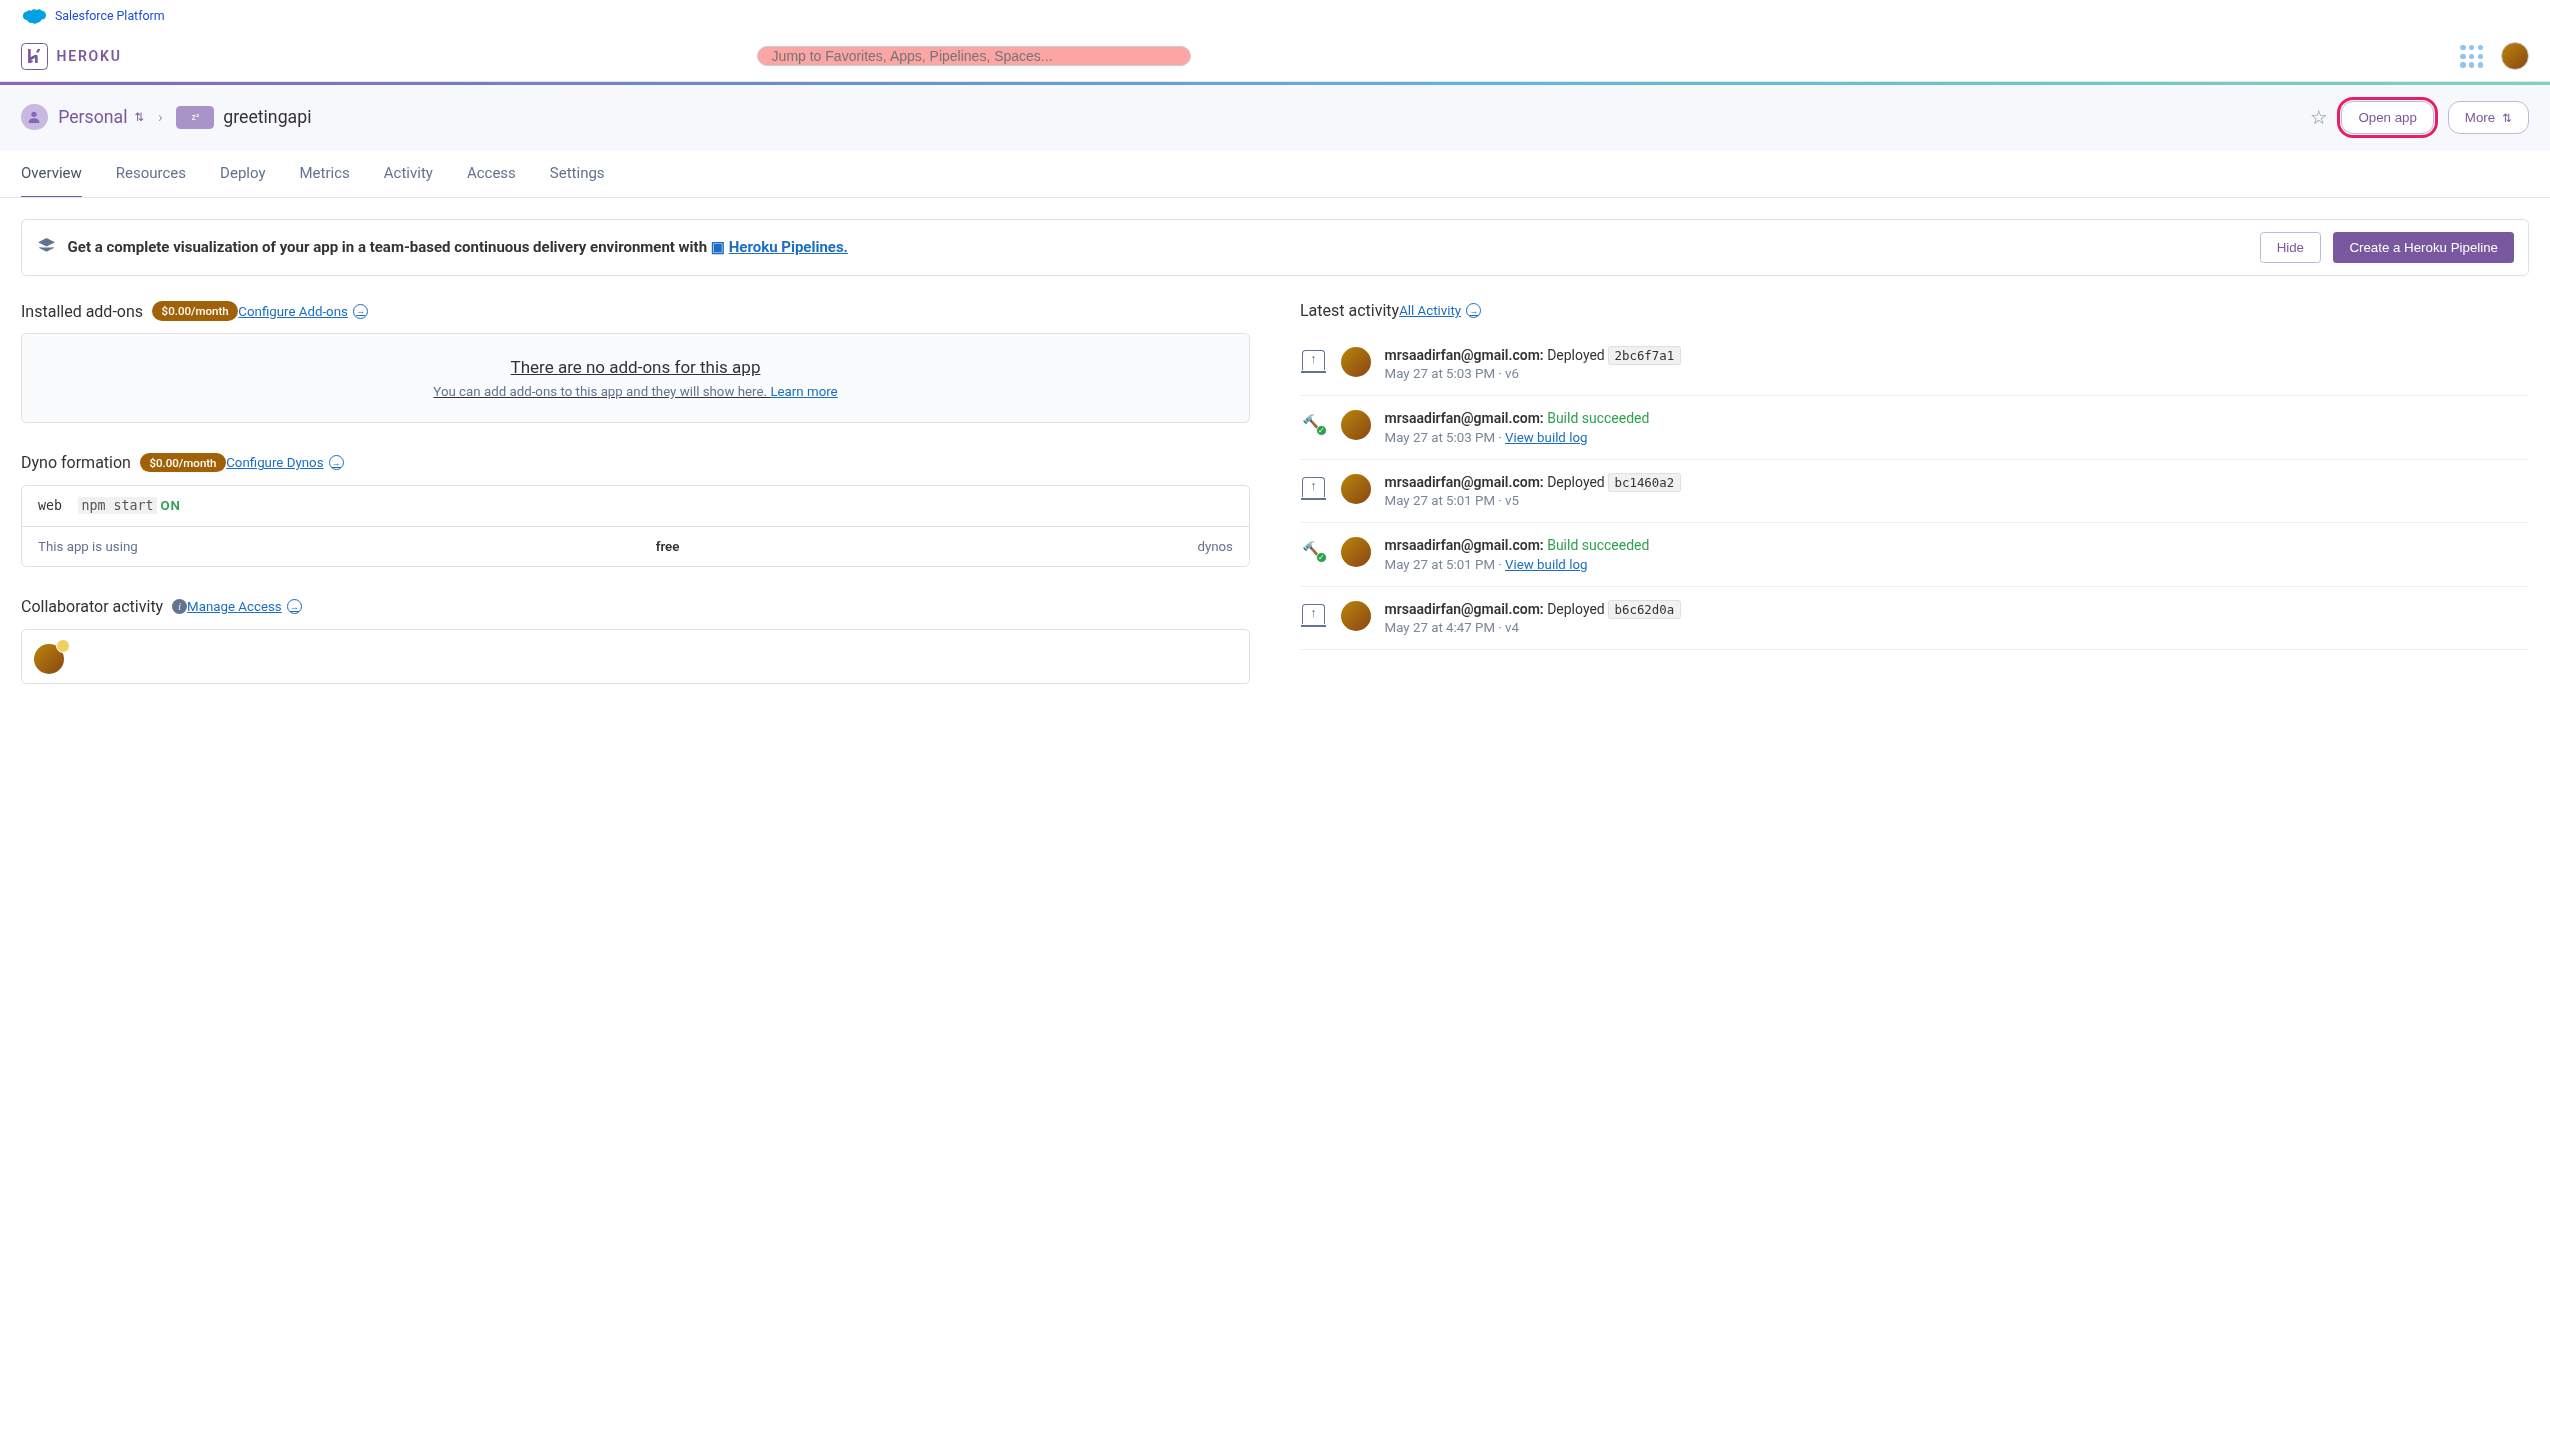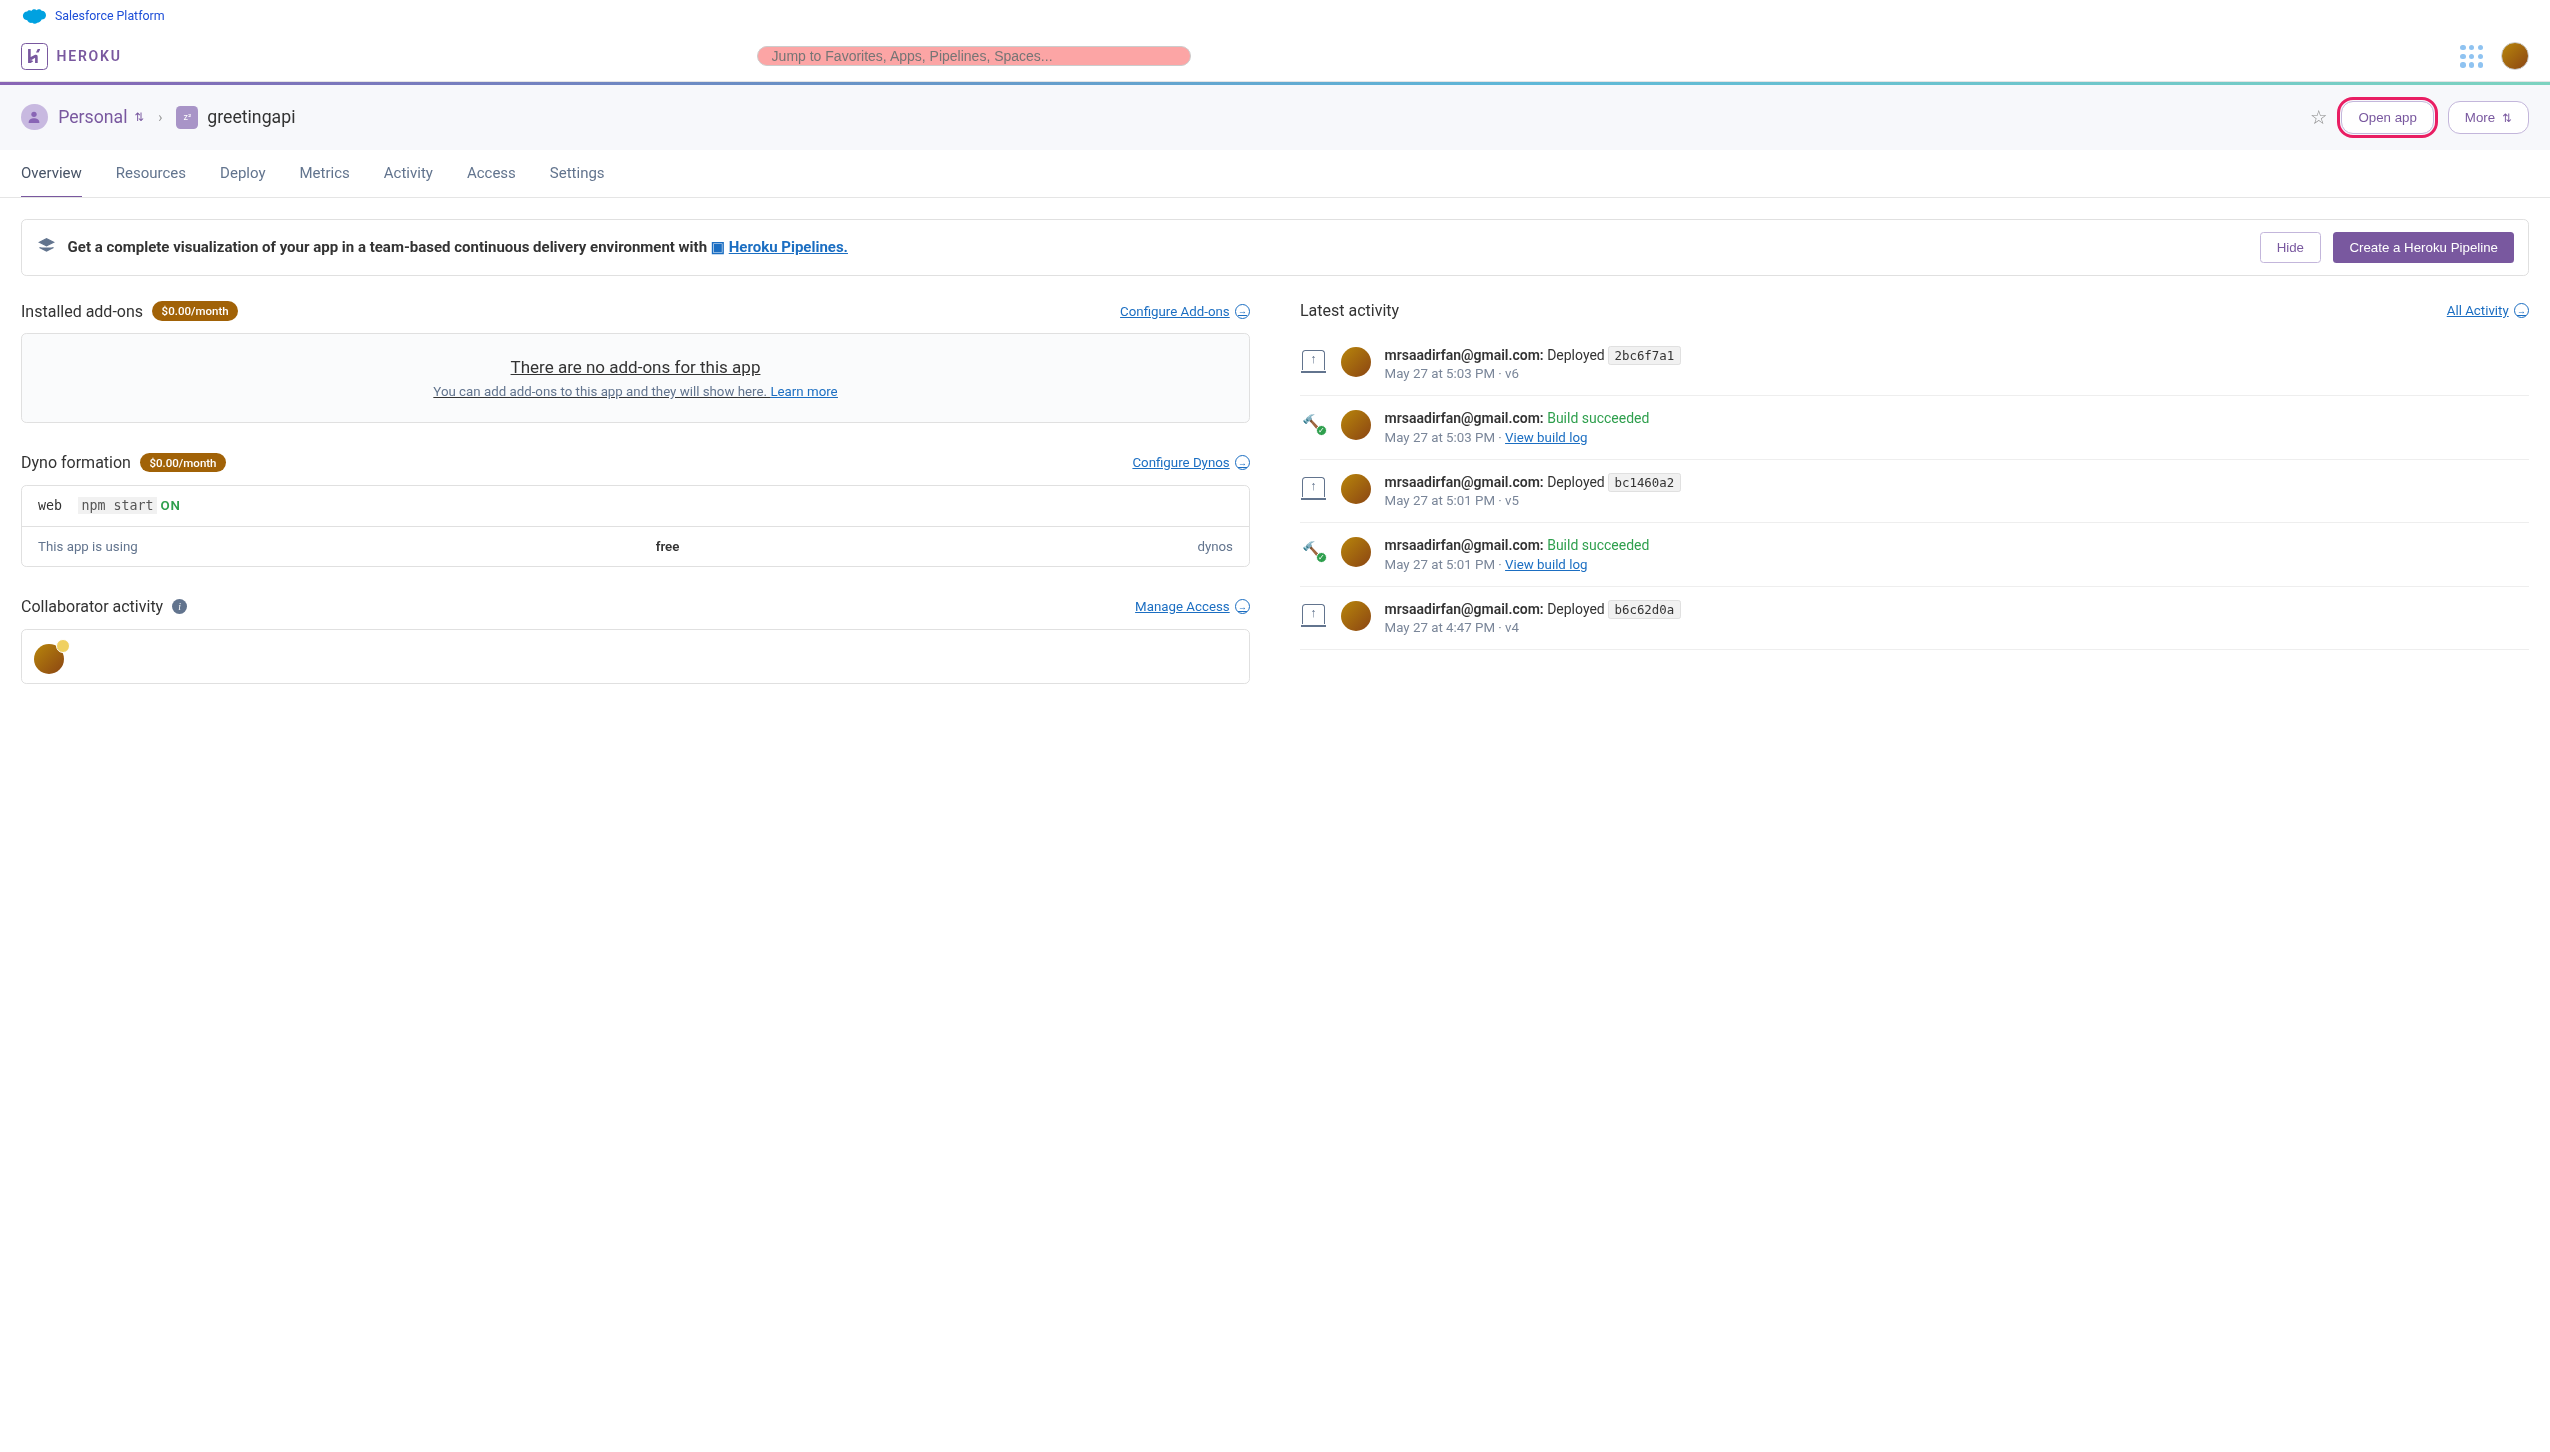--- a/index.html
+++ b/index.html
@@ -23,21 +23,21 @@
 
 .gradient { height: 2.7px; background: linear-gradient(90deg, #8965b5 0%, #6a8fc5 30%, #5fb8d8 60%, #7dd3c0 100%); }
 
 
 .crumb-bar { display: flex; align-items: center; padding: 16px 21px; background: #f7f8fb; }
 .crumb-avatar { width: 26.6px; height: 26.6px; border-radius: 50%; background: #c8b9e0; display: flex; align-items: center; justify-content: center; margin-right: 10.6px; }
 .crumb-avatar svg { width: 16px; height: 16px; fill: #8965b5; }
 .crumb-link { color: #79589F; font-size: 17.7px; margin-right: 7px; }
 .updown { color: #79589F; font-size: 11.5px; margin-right: 14px; }
 .crumb-sep { color: #999; margin-right: 14px; }
-.app-hex { width: 22px; height: 23px; background: #a894c7; border-radius: 4.4px; margin-right: 8.9px; display:flex; align-items:center; justify-content:center; color:#fff; font-size:8.9px; }
+.app-hex { width: 38px; height: 23px; background: #a894c7; border-radius: 4.4px; margin-right: 8.9px; display:flex; align-items:center; justify-content:center; color:#fff; font-size:8.9px; }
 .app-name { font-size: 17.7px; color: #333; }
 .crumb-right { margin-left: auto; display: flex; align-items: center; gap: 14px; }
 .star { color: #888; font-size: 19.5px; }
 .btn { padding: 8px 16px; border: 0.9px solid #c3b6db; border-radius: 12px; background: #fff; color: #79589F; font-size: 13.3px; cursor: pointer; }
 .btn-highlight { outline: 3.5px solid #e91e63; outline-offset: 1.8px; }
 
 
 .tabs { display: flex; gap: 34px; padding: 0 21px; border-bottom: 0.9px solid #e5e5e5; }
 .tab { padding: 14px 0; color: #62748e; font-size: 15px; cursor: pointer; border-bottom: 1.8px solid transparent; }
 .tab.active { color: #475366; border-bottom: 1.8px solid #79589F; }
@@ -48,21 +48,21 @@
 .banner-icon { width: 21px; height: 21px; margin-right: 10.6px; display:flex; align-items:center; }
 .banner-text { font-size: 15px; color: #333; font-weight: bold; }
 .banner-text a { color: #1b6ec2; text-decoration: underline; }
 .banner-right { margin-left: auto; display: flex; gap: 12.4px; }
 .btn-hide { padding: 7px 16px; border: 0.9px solid #c3b6db; border-radius: 3.5px; background: #fff; color: #79589F; font-size: 13.3px; }
 .btn-create { padding: 7px 16px; border-radius: 3.5px; background: #79589F; color: #fff; border: none; font-size: 13.3px; }
 
 .cols { display: flex; gap: 50px; }
 .col { flex: 1; }
 
-.section-head { display: flex; align-items: center; justify-content: space-between; margin-bottom: 12.4px; }
+.section-head { display: flex; align-items: center; justify-content: flex-start; margin-bottom: 12.4px; }
 .section-title { font-size: 16px; color: #333; display: flex; align-items: center; gap: 8.9px; }
 .pill { background: #a16207; color: #fff; border-radius: 885px; padding: 2.7px 9.7px; font-size: 11.5px; font-weight: 500; }
 .section-link { color: #1b6ec2; text-decoration: underline; font-size: 13.3px; display: flex; align-items: center; gap: 5.3px; }
 .arrow-circle { width: 15px; height: 15px; border: 1.3px solid #1b6ec2; border-radius: 50%; display: inline-flex; align-items: center; justify-content: center; color: #1b6ec2; font-size: 8.9px; }
 
 .addon-box { border: 0.9px solid #e0e0e0; border-radius: 5.3px; background: #fafbfc; padding: 23px; text-align: center; margin-bottom: 30px; text-decoration: underline; }
 .addon-box h3 { font-size: 17px; font-weight: 400; color: #333; margin-bottom: 7px; }
 .addon-box p { color: #62748e; font-size: 13.3px; }
 .addon-box a { color: #1b6ec2; text-decoration: underline; }
 

